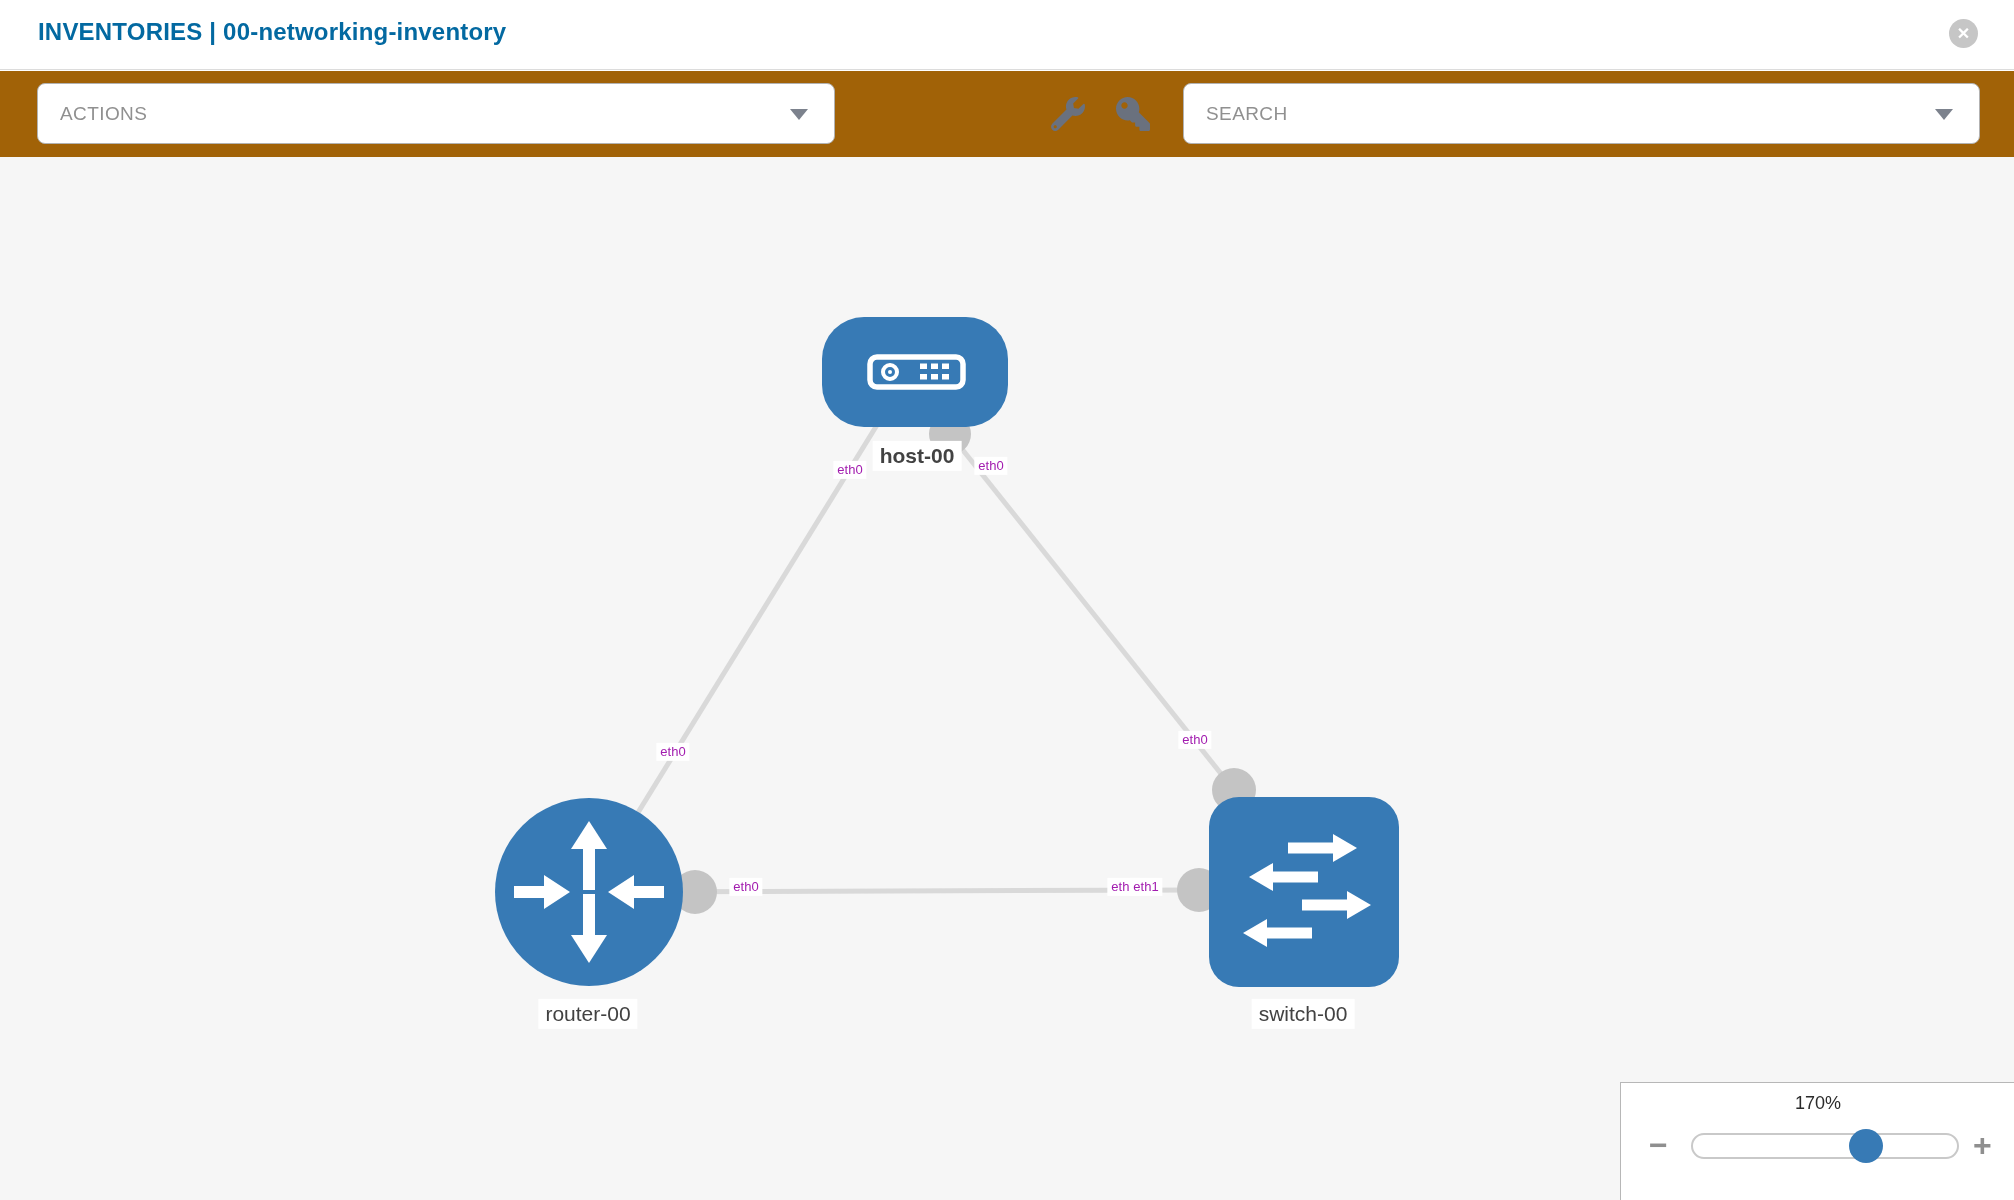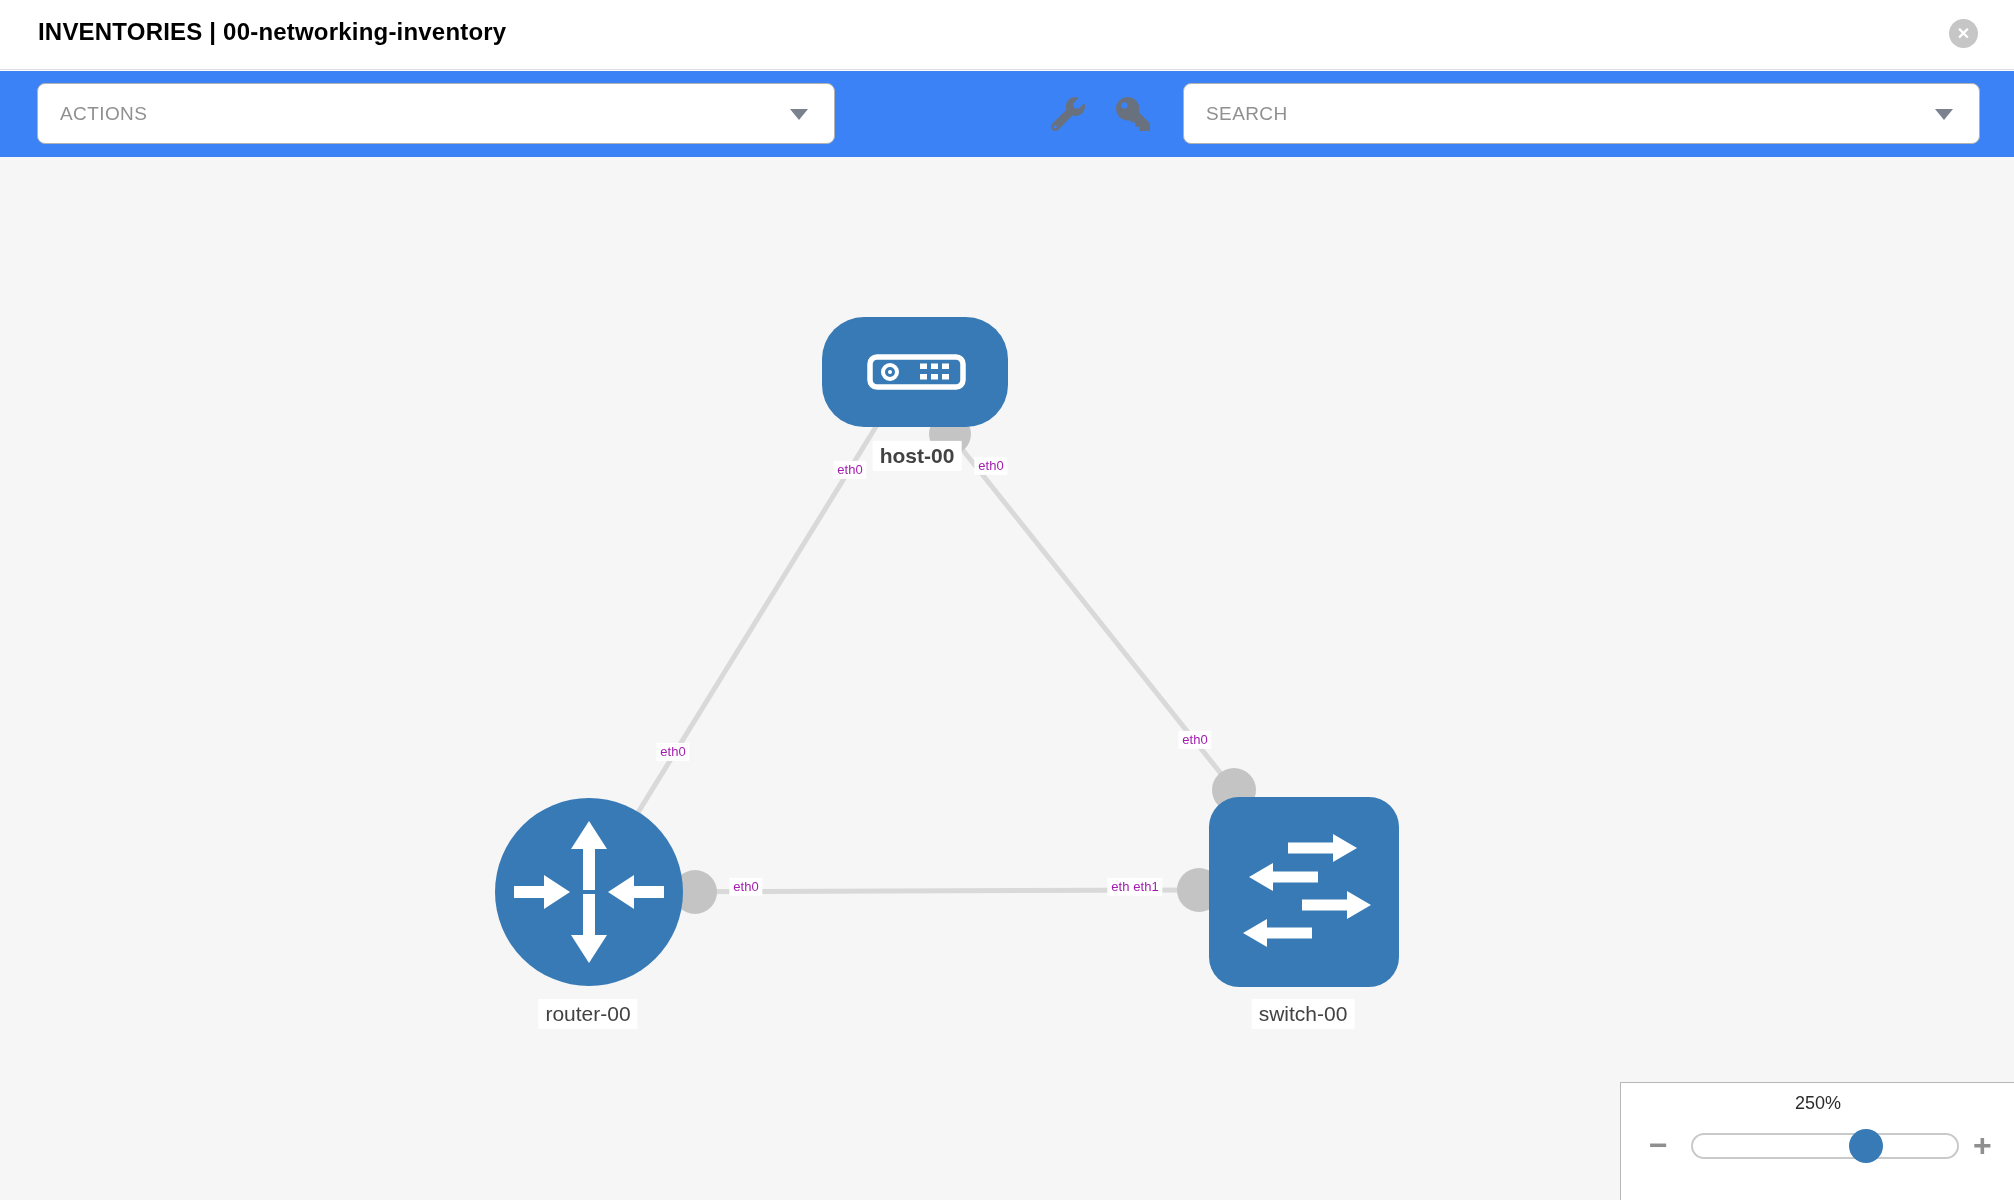--- a/index.html
+++ b/index.html
@@ -1,26 +1,26 @@
 <!DOCTYPE html>
 <html><head>
 <meta charset="utf-8">
 <style>
   * { margin:0; padding:0; box-sizing:border-box; }
   html,body { width:2014px; height:1200px; background:#fff; font-family:"Liberation Sans", sans-serif; overflow:hidden; }
   .app { position:relative; width:2014px; height:1200px; background:#fff; }
 
   
   .header { position:absolute; top:0; left:0; width:100%; height:70px; background:#fff; border-bottom:1px solid #dcdcdc; }
-  .page-title { position:absolute; left:38px; top:18px; font-size:24px; font-weight:bold; color:#000000; letter-spacing:.2px; }
+  .page-title { position:absolute; left:38px; top:18px; font-size:24px; font-weight:bold; color:#0369a1; letter-spacing:.2px; }
   .close-btn { position:absolute; right:36px; top:19px; width:29px; height:29px; border-radius:50%; background:#c6c6c6; display:flex; align-items:center; justify-content:center; cursor:pointer; }
   .close-x { color:#fff; font-size:16px; font-weight:bold; line-height:1; }
 
   
-  .toolbar { position:absolute; top:71px; left:0; width:100%; height:106px; background:#3b82f6; border-bottom:1px solid #d2d2d2; }
+  .toolbar { position:absolute; top:71px; left:0; width:100%; height:106px; background:#a16207; border-bottom:1px solid #d2d2d2; }
   .select-box { position:absolute; top:12px; height:61px; background:#fff; border:1px solid #b2b2b2; border-radius:8px; display:flex; align-items:center; }
   .select-box .select-text { margin-left:22px; font-size:19px; color:#909090; letter-spacing:.4px; }
   .caret { position:absolute; right:26px; top:25px; width:0; height:0; border-left:9px solid transparent; border-right:9px solid transparent; border-top:11px solid #7c828d; }
   .actions-box { left:37px; width:798px; }
   .search-box { left:1183px; width:797px; }
   .tool-icon { position:absolute; top:26px; width:34px; height:34px; cursor:pointer; }
   .tool-icon.wrench { left:1051px; }
   .tool-icon.key { left:1116px; }
 
   
@@ -145,21 +145,21 @@
     <span class="chip" style="left:1195px; top:583px;">eth0</span>
 
     <span class="chip" style="left:746px; top:730px;">eth0</span>
     <span class="chip under" style="left:1124px; top:730px;">eth0</span>
     <span class="chip over" style="left:1146px; top:730px;">eth1</span>
 
     <span class="chip node-label" style="left:588px; top:857px;">router-00</span>
     <span class="chip node-label" style="left:1303px; top:857px;">switch-00</span>
 
     <div class="zoom-panel">
-      <div class="zoom-level">250%</div>
+      <div class="zoom-level">170%</div>
       <div class="zoom-row">
         <span class="zoom-minus">−</span>
         <div class="zoom-track">
           <div class="zoom-handle"></div>
         </div>
         <span class="zoom-plus">+</span>
       </div>
     </div>
 
   </div>

